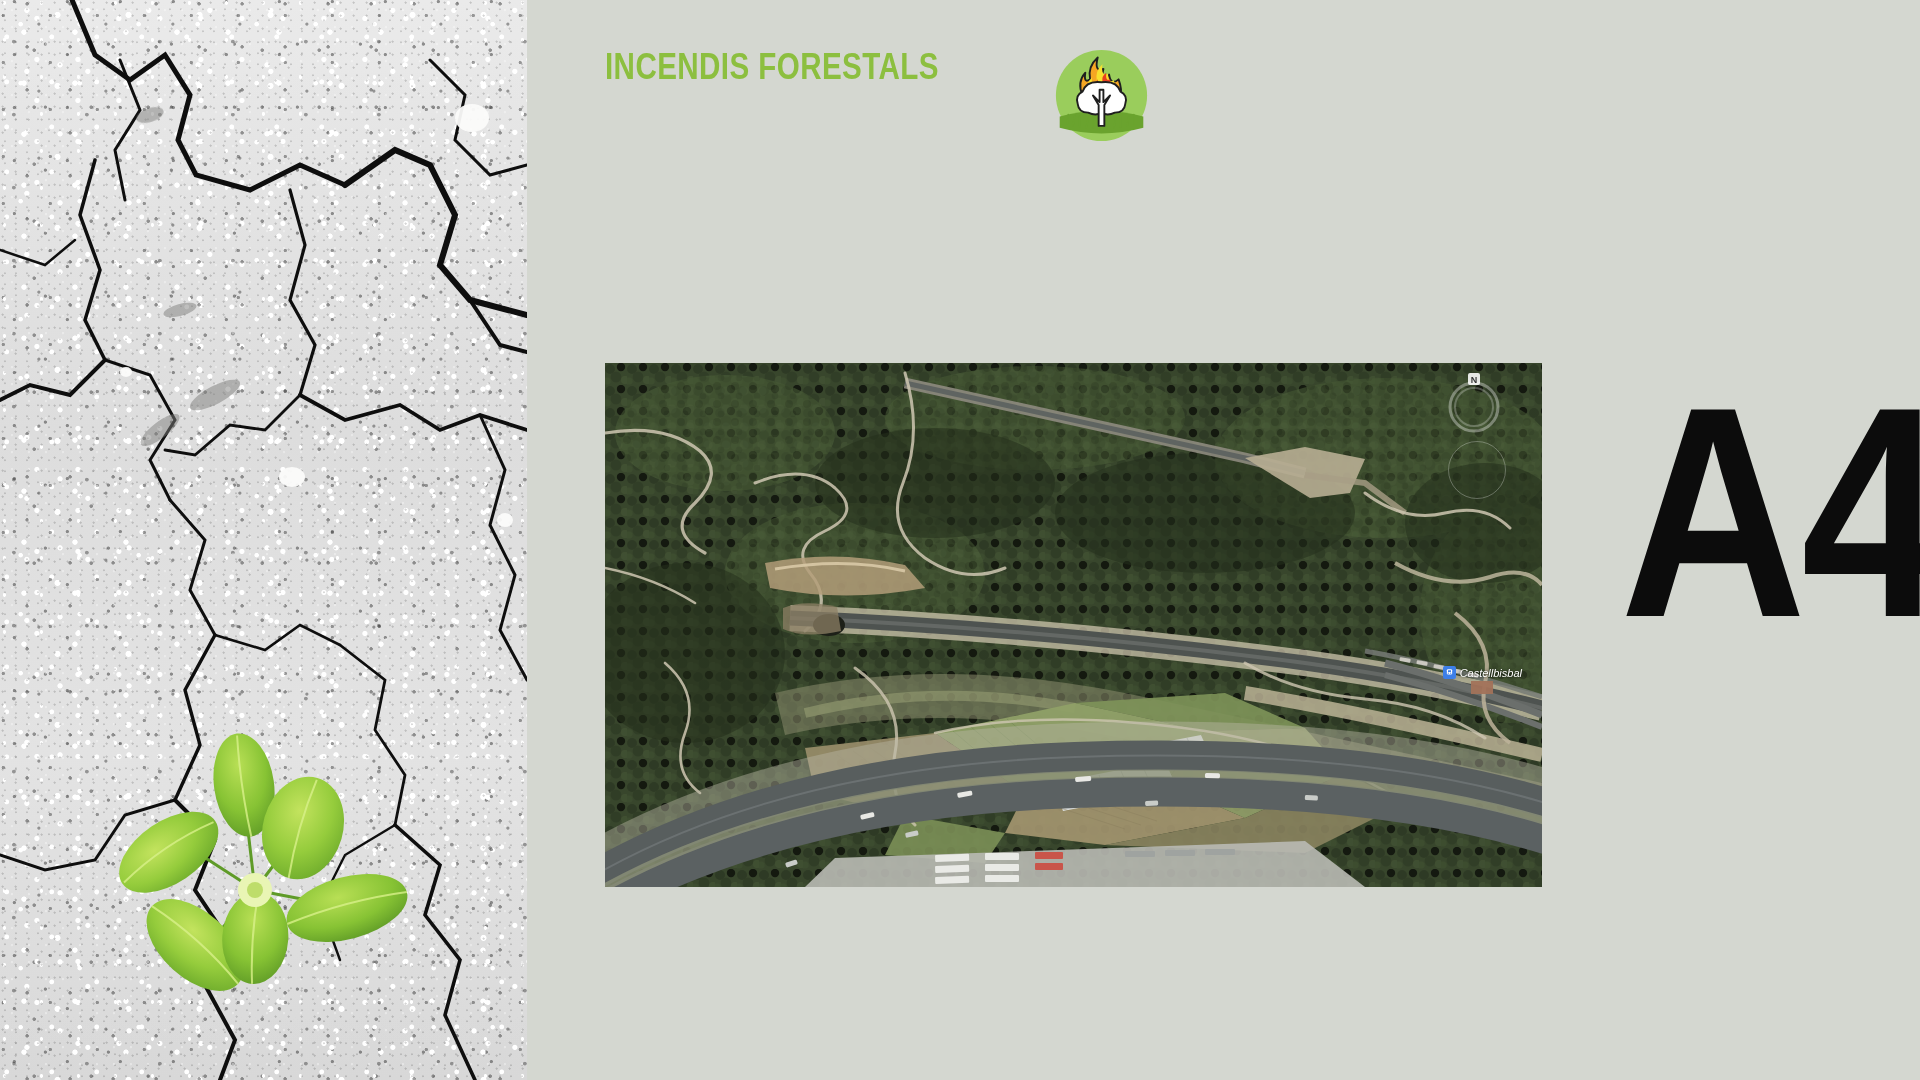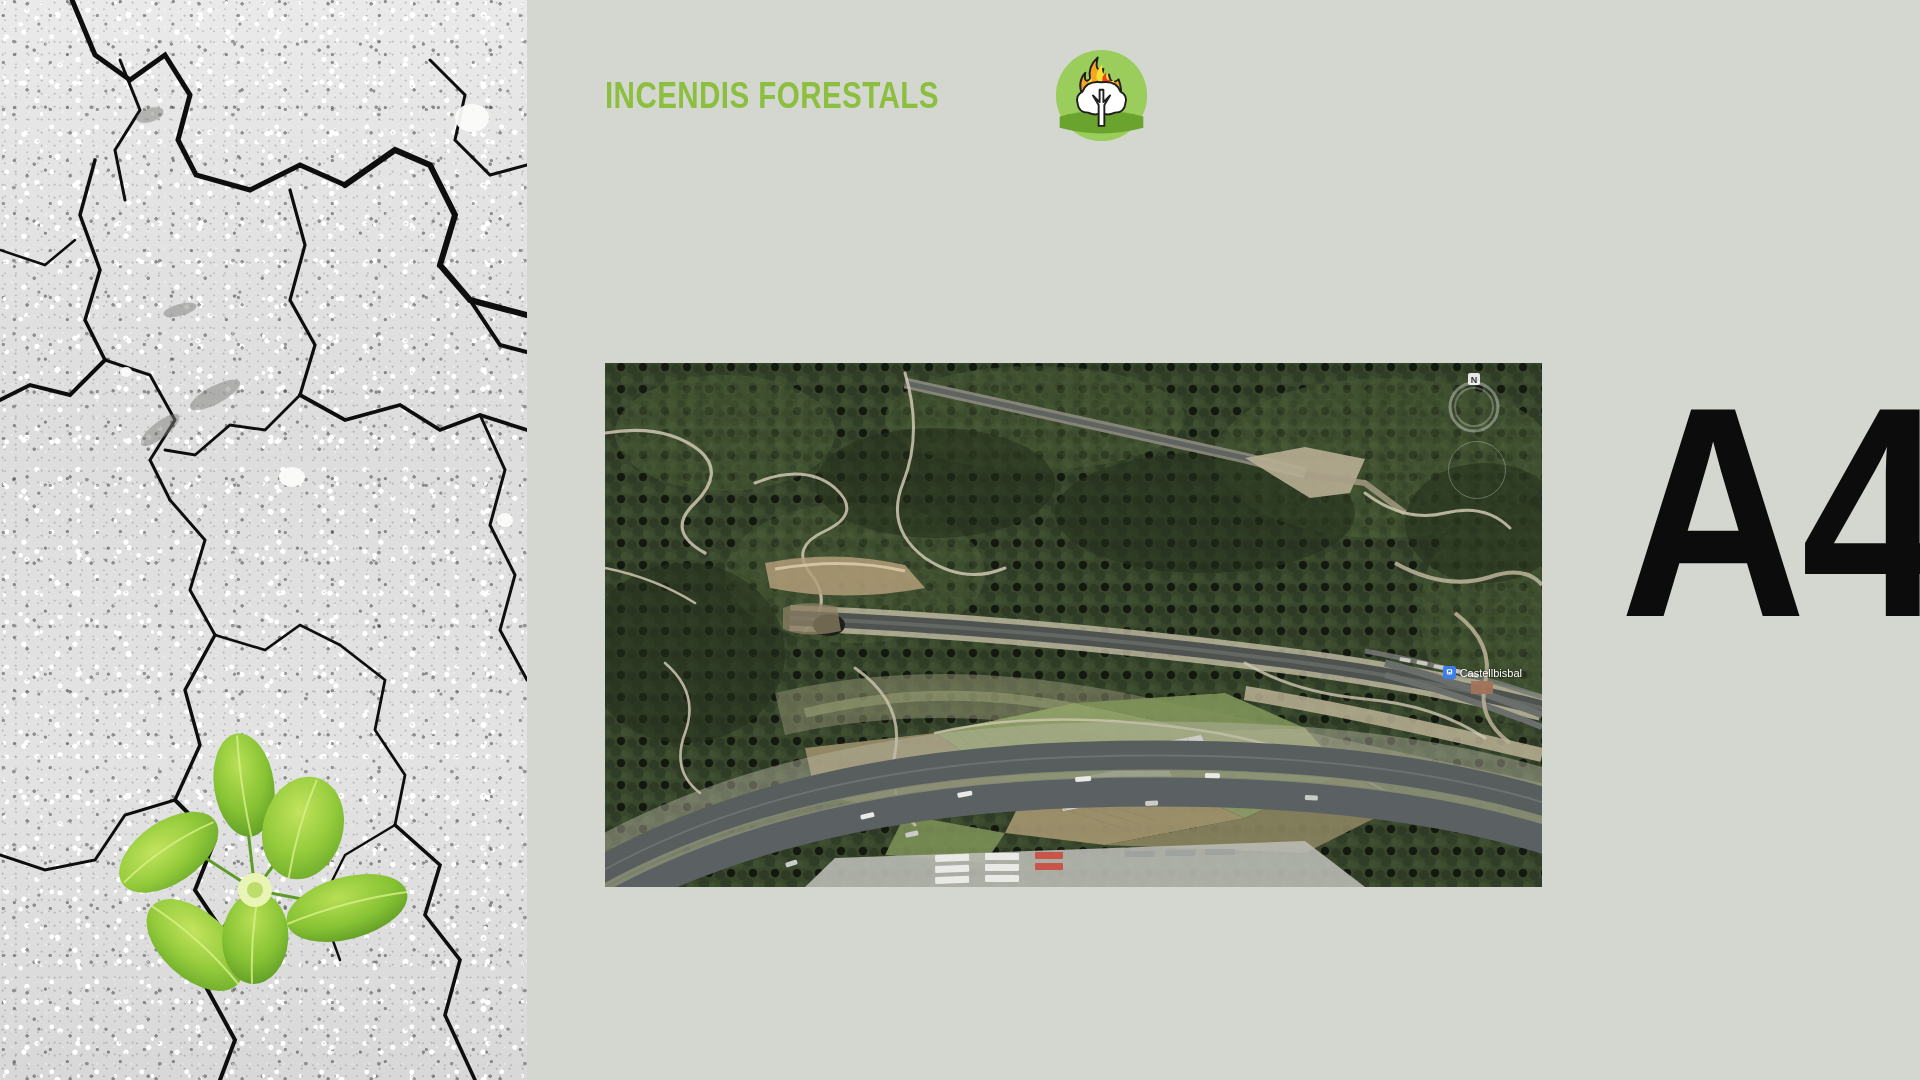--- a/index.html
+++ b/index.html
@@ -74,21 +74,20 @@
   .cracks { position: absolute; inset: 0; }
 
   .plant { position: absolute; left: 95px; bottom: 50px; width: 330px; height: 300px; }
 
   
   .brand-row {
     position: absolute;
     left: 605px;
     top: 48px;
     display: flex;
-    align-items: center;
     gap: 32px;
   }
   .brand-text {
     font-family: "Liberation Sans Narrow", "Liberation Sans", sans-serif;
     font-weight: 700;
     font-size: 37px;
     letter-spacing: .5px;
     color: #8cbf3f;
     transform: scaleX(.80);
     transform-origin: left center;
@@ -139,20 +138,21 @@
     position: absolute;
     right: 20px;
     bottom: 208px;
     display: flex;
     align-items: center;
     gap: 4px;
     font-size: 11px;
     color: #ffffff;
     text-shadow: 0 0 3px rgba(0,0,0,.85);
     white-space: nowrap;
+    font-style: italic;
   }
   .station-pin {
     width: 13px; height: 13px;
     background: #3d7fe8;
     border-radius: 2px;
     display: inline-flex;
     align-items: center;
     justify-content: center;
     flex: none;
   }

